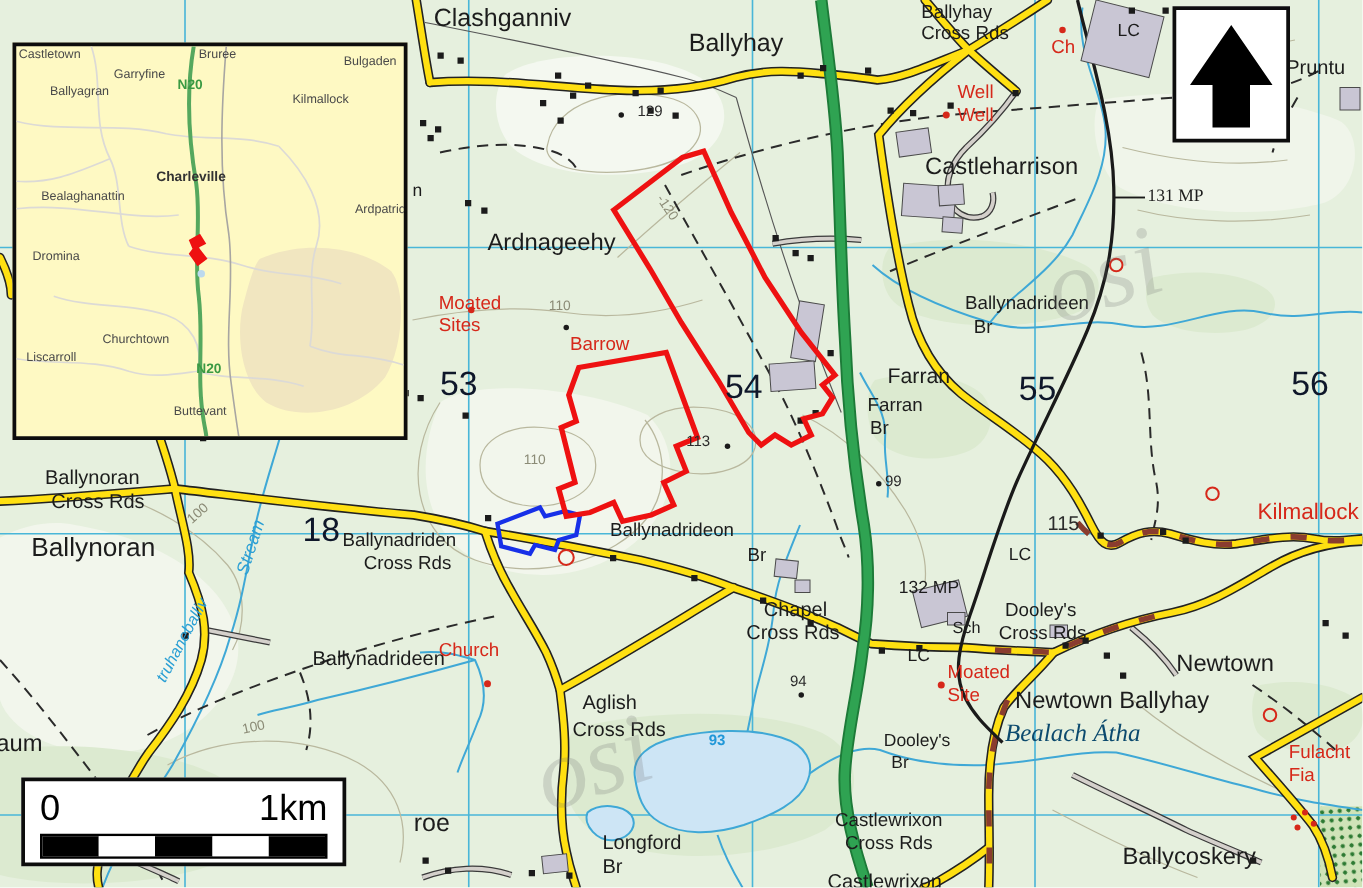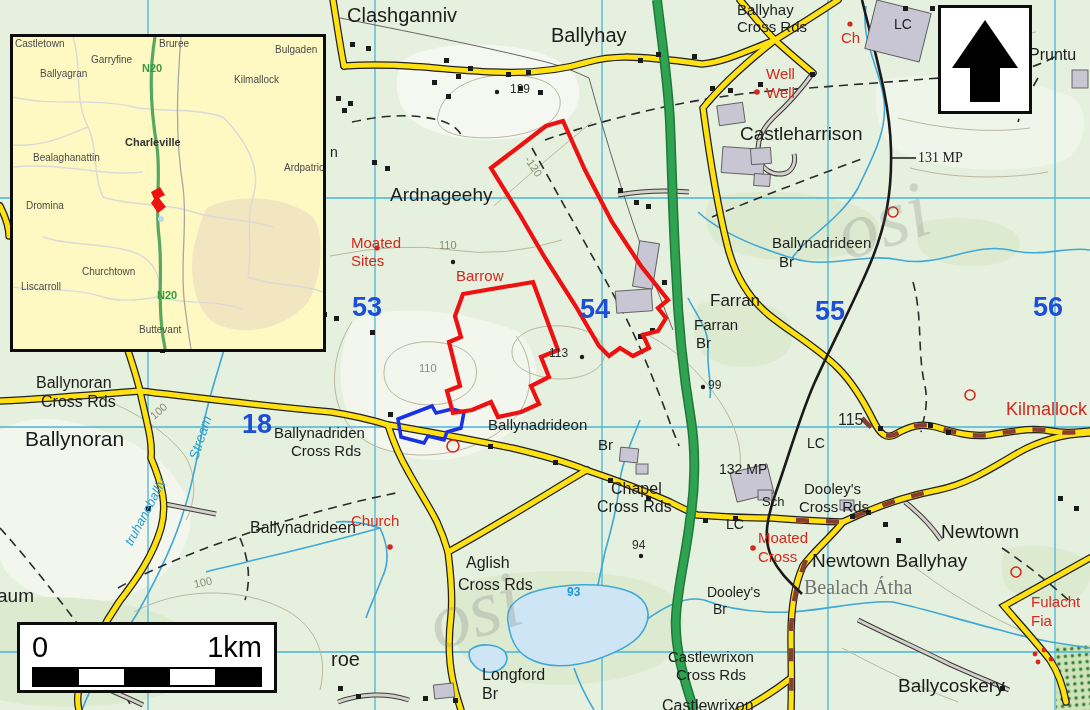--- a/index.html
+++ b/index.html
@@ -3,26 +3,26 @@
 <meta charset="utf-8">
 <style>
   html,body{margin:0;padding:0;background:#fff;}
   #map{position:relative;width:1090px;height:710px;overflow:hidden;background:#e6f0de;
        font-family:"Liberation Sans",sans-serif;}
   #map-svg{position:absolute;left:0;top:0;}
   #labels{position:absolute;left:0;top:0;width:100%;height:100%;pointer-events:none;}
   .lbl{position:absolute;white-space:nowrap;line-height:1;color:#1c1c1c;transform-origin:0 50%;}
   .place{color:#1c1c1c;}
   .red{color:#d6281a;}
-  .grid{color:#1d4ed8;font-weight:700;font-size:27px;}
+  .grid{color:#0f172a;font-weight:400;font-size:27px;}
   .contour{color:#8b8b76;}
   .spot{color:#2b2b2b;}
   .water{color:#2a9fd4;font-style:italic;}
   .water-num{color:#2097d8;font-weight:600;}
-  .irish{font-family:"Liberation Serif",serif;color:#737373;}
+  .irish{font-family:"Liberation Serif",serif;font-style:italic;color:#0c4a6e;}
   .wm{font-family:"Liberation Serif",serif;font-style:italic;color:rgba(110,110,110,0.22);}
   #inset{position:absolute;left:10px;top:10px;width:310px;height:312px;border:3px solid #0d0d0d;
          background:#fef9c3;overflow:hidden;margin-top:24px;}
   #inset .lbl{color:#4a4a4a;font-size:10px;}
   #inset .itown{font-weight:700;font-size:11px;color:#333;}
   #inset .iroad{color:#3a9a43;font-weight:700;font-size:11px;}
   #north{position:absolute;left:938px;top:5px;width:88px;height:103px;border:3px solid #0d0d0d;background:#fff;}
   #scalebar{position:absolute;left:17px;top:622px;width:254px;height:65px;border:3px solid #0d0d0d;
             background:#fff;}
   .sb-labels{display:flex;justify-content:space-between;padding:6px 12px 0 12px;font-size:29px;color:#000;}
@@ -313,21 +313,21 @@
       <div class="lbl water" style="left: 128px; top: 538px; font-size: 13px; transform: rotate(-62deg);">truhaneballiv</div>
       <div class="lbl irish" style="left: 804px; top: 577px; font-size: 20px;">Bealach Átha</div>
       <div class="lbl red" style="left: 351px; top: 235px; font-size: 15px;">Moated</div>
       <div class="lbl red" style="left: 351px; top: 253px; font-size: 15px;">Sites</div>
       <div class="lbl red" style="left: 456px; top: 268px; font-size: 15px;">Barrow</div>
       <div class="lbl red" style="left: 766px; top: 66px; font-size: 15px;">Well</div>
       <div class="lbl red" style="left: 766px; top: 85px; font-size: 15px;">Well</div>
       <div class="lbl red" style="left: 841px; top: 30px; font-size: 15px;">Ch</div>
       <div class="lbl red" style="left: 351px; top: 513px; font-size: 15px;">Church</div>
       <div class="lbl red" style="left: 758px; top: 530px; font-size: 15px;">Moated</div>
-      <div class="lbl red" style="left: 758px; top: 549px; font-size: 15px;">Cross</div>
+      <div class="lbl red" style="left: 758px; top: 549px; font-size: 15px;">Site</div>
       <div class="lbl red" style="left: 1031px; top: 594px; font-size: 15px;">Fulacht</div>
       <div class="lbl red" style="left: 1031px; top: 613px; font-size: 15px;">Fia</div>
       <div class="lbl red" style="left: 1006px; top: 400px; font-size: 18px;">Kilmallock</div>
       <div class="lbl grid" style="left: 352px; top: 294px;">53</div>
       <div class="lbl grid" style="left: 580px; top: 296px;">54</div>
       <div class="lbl grid" style="left: 815px; top: 298px;">55</div>
       <div class="lbl grid" style="left: 1033px; top: 294px;">56</div>
       <div class="lbl grid" style="left: 242px; top: 411px;">18</div>
       <div class="lbl wm" style="left: 838px; top: 195px; font-size: 80px; transform: rotate(-18deg);">osi</div>
       <div class="lbl wm" style="left: 430px; top: 585px; font-size: 80px; transform: rotate(-18deg);">osi</div>

